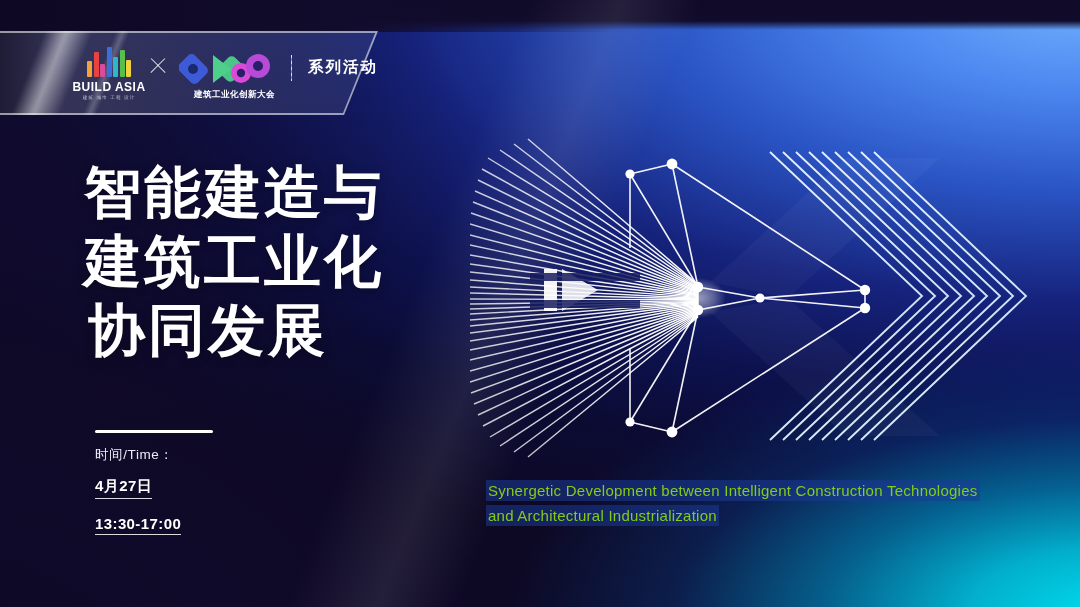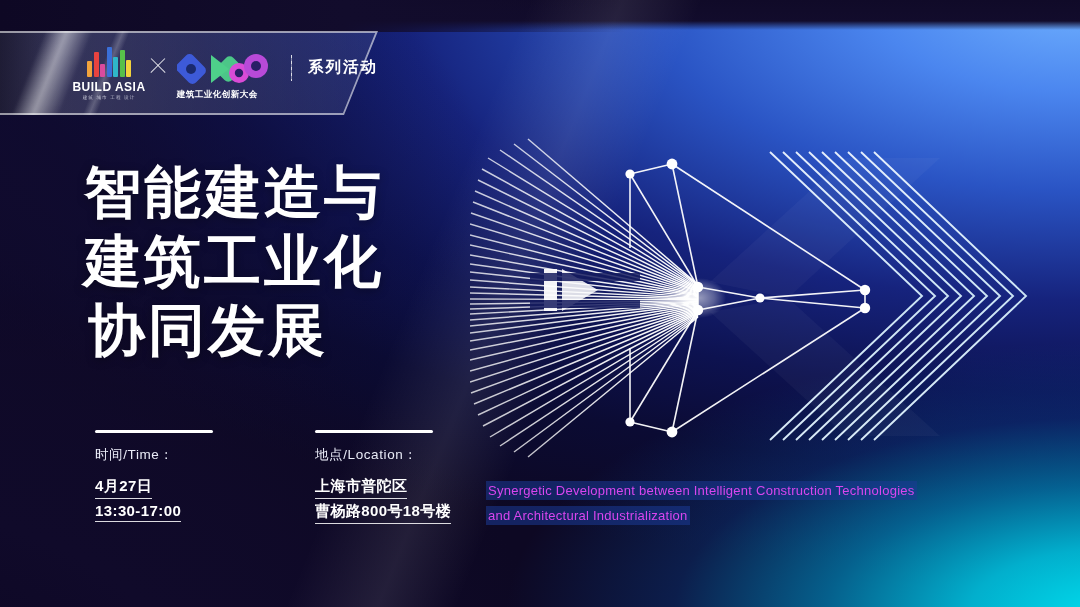--- a/index.html
+++ b/index.html
@@ -53,50 +53,50 @@
   .bars{display:flex;align-items:flex-end;gap:1.5px;height:30px;}
   .bars i{display:block;width:5px;border-radius:1px;}
   .logo-build-name{font-size:12px;font-weight:700;color:#fff;letter-spacing:.5px;margin-top:3px;white-space:nowrap;}
   .logo-build-sub{font-size:4.6px;color:#d9d9e6;letter-spacing:1.1px;margin-top:1px;white-space:nowrap;opacity:.85;}
 
   .xmark{position:relative;width:24px;height:24px;margin:0 6px 14px 6px;}
   .xmark span{position:absolute;left:2px;top:11px;width:20px;height:1.4px;background:rgba(255,255,255,.85);}
   .xmark span:first-child{transform:rotate(45deg);}
   .xmark span:last-child{transform:rotate(-45deg);}
 
-  .logo-conf{position:relative;width:104px;height:56px;display:flex;flex-direction:column;align-items:flex-start;justify-content:flex-end;margin-left:2px;}
+  .logo-conf{position:relative;width:104px;height:56px;display:flex;flex-direction:column;align-items:flex-end;justify-content:flex-end;margin-left:2px;}
   .conf-marks{position:relative;width:96px;height:34px;}
   .conf-name{font-size:8.6px;font-weight:700;color:#fff;letter-spacing:.4px;margin-top:3px;white-space:nowrap;}
 
   .banner-div{width:1px;height:26px;background:rgba(255,255,255,.45);margin:0 0 10px 16px;
     background-image:linear-gradient(180deg,rgba(255,255,255,.7) 0 3px,transparent 3px 6px);background-size:1px 6px;}
   .banner-tag{font-size:15.5px;font-weight:700;color:#fff;letter-spacing:2px;margin:0 0 12px 16px;white-space:nowrap;text-align:center;}
 
   
   .title{position:absolute;left:84px;top:158px;}
   .title div{font-size:57px;line-height:69px;font-weight:800;color:#fff;letter-spacing:3px;
     font-family:"DejaVu Sans","Liberation Sans",sans-serif;
     text-shadow:0 2px 10px rgba(0,0,0,.35);white-space:nowrap;}
   .t3{margin-left:4px;}
 
   
   .info{position:absolute;left:95px;top:430px;display:flex;gap:102px;}
   .info-col{position:relative;}
   .info-rule{width:118px;height:3px;background:#fff;margin-bottom:13px;border-radius:2px;}
   .info-label{font-size:13.5px;color:#e8eaf6;letter-spacing:.6px;margin-bottom:13px;white-space:nowrap;}
   .info-val{font-size:15px;font-weight:700;color:#fff;letter-spacing:.4px;white-space:nowrap;
-    border-bottom:1.4px solid rgba(255,255,255,.85);padding-bottom:2px;margin-bottom:3px;display:inline-block;}
+    border-bottom:1.4px solid rgba(255,255,255,.85);padding-bottom:2px;margin-bottom:16px;display:inline-block;}
 
   
   .art{position:absolute;left:470px;top:130px;width:560px;height:330px;}
   .art svg{display:block;}
 
   
   .en{position:absolute;left:488px;top:478px;width:520px;}
-  .en span{display:inline;font-size:13px;line-height:25px;color:#d946ef;letter-spacing:.25px;
+  .en span{display:inline;font-size:15px;line-height:25px;color:#84cc16;letter-spacing:.25px;
     background:rgba(27,58,150,.55);box-shadow:0 0 0 2px rgba(27,58,150,.55);}
 </style>
 </head>
 <body>
 
 <div id="poster">
 
   <div class="bg-base"></div>
   <div class="bg-cyan"></div>
   <div class="bg-darkleft"></div>
@@ -295,26 +295,20 @@
     <div class="t3">协同发展</div>
   </div>
 
   <div class="info">
     <div class="info-col">
       <div class="info-rule"></div>
       <div class="info-label">时间/Time：</div>
       <div><span class="info-val">4月27日</span></div>
       <div><span class="info-val">13:30-17:00</span></div>
     </div>
-    <div class="info-col">
-      <div class="info-rule"></div>
-      <div class="info-label">地点/Location：</div>
-      <div><span class="info-val">上海市普陀区</span></div>
-      <div><span class="info-val">曹杨路800号18号楼</span></div>
-    </div>
   </div>
 
   <div class="en">
     <div><span>Synergetic Development between Intelligent Construction Technologies</span></div>
     <div><span>and Architectural  Industrialization</span></div>
   </div>
 
 </div>
 
 </body></html>

